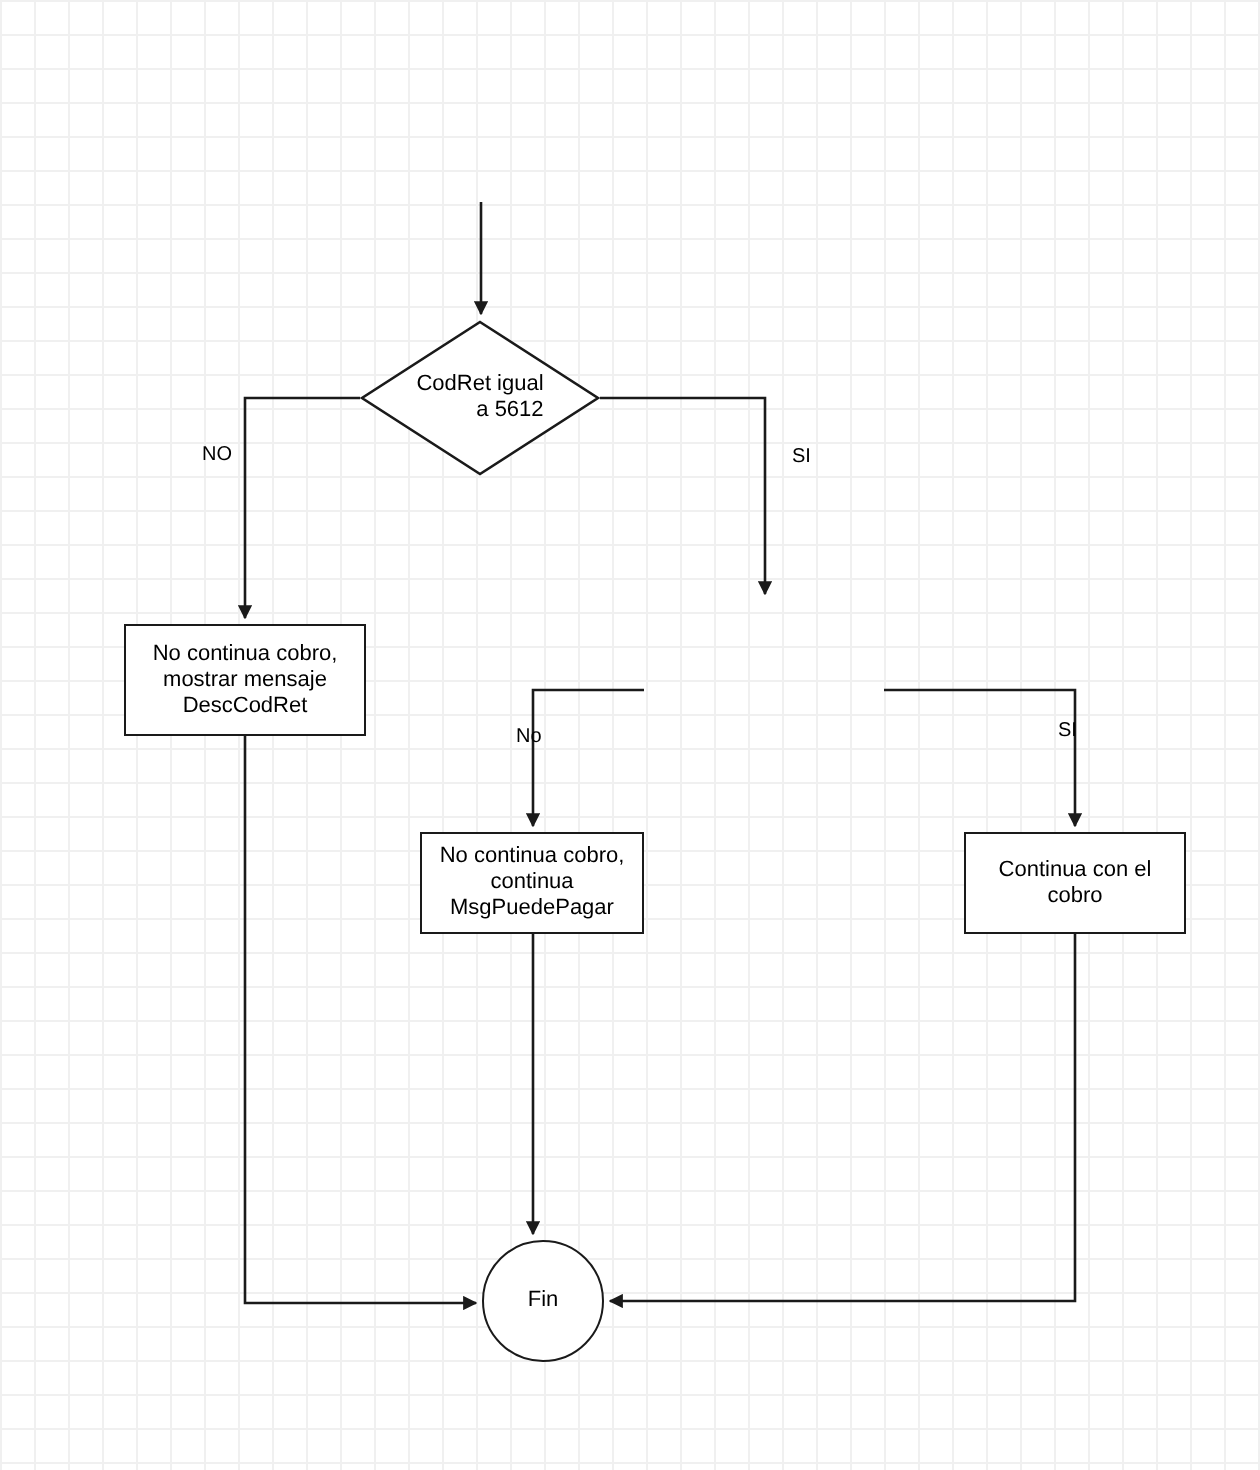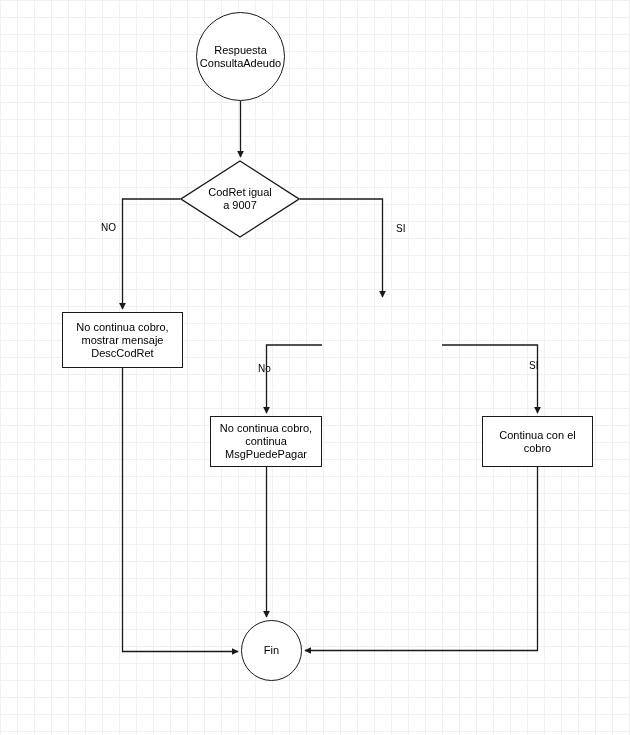--- a/index.html
+++ b/index.html
@@ -66,21 +66,21 @@
     height: 100%;
   }
   .decision-label {
     position: absolute;
     left: 0; top: 0;
     width: 100%;
     height: 100%;
     display: flex;
     align-items: center;
     justify-content: center;
-    text-align: center;
+    text-align: right;
     font-size: 11px;
     line-height: 13px;
     color: #000000;
   }
 
   .edge-label {
     position: absolute;
     font-size: 10px;
     color: #000000;
     white-space: nowrap;
@@ -124,35 +124,29 @@
 
     <path d="M 442 345 L 537.5 345 L 537.5 413" fill="none" stroke="#1a1a1a" stroke-width="1.3" marker-end="url(#arrow)"></path>
 
     <path d="M 266.5 467 L 266.5 617" fill="none" stroke="#1a1a1a" stroke-width="1.3" marker-end="url(#arrow)"></path>
 
     <path d="M 122.5 368 L 122.5 651.5 L 238 651.5" fill="none" stroke="#1a1a1a" stroke-width="1.3" marker-end="url(#arrow)"></path>
 
     <path d="M 537.5 467 L 537.5 650.5 L 305 650.5" fill="none" stroke="#1a1a1a" stroke-width="1.3" marker-end="url(#arrow)"></path>
   </svg>
 
-  <div class="node terminator" id="node-start">
-    <div class="txt">
-      <div>Respuesta</div>
-      <div>ConsultaAdeudo</div>
-    </div>
-  </div>
 
   <div class="decision-wrap" id="node-decision1">
     <svg class="decision-shape" viewBox="0 0 120 78" xmlns="http://www.w3.org/2000/svg">
       <polygon points="60,1 119,39 60,77 1,39" fill="#ffffff" stroke="#1a1a1a" stroke-width="1.3"></polygon>
     </svg>
     <div class="decision-label">
       <div class="txt">
         <div>CodRet igual</div>
-        <div>a 9007</div>
+        <div>a 5612</div>
       </div>
     </div>
   </div>
 
   <div class="edge-label" id="label-d1-no">NO</div>
   <div class="edge-label" id="label-d1-si">SI</div>
 
   <div class="node process" id="node-box-left">
     <div class="txt">
       <div>No continua cobro,</div>

